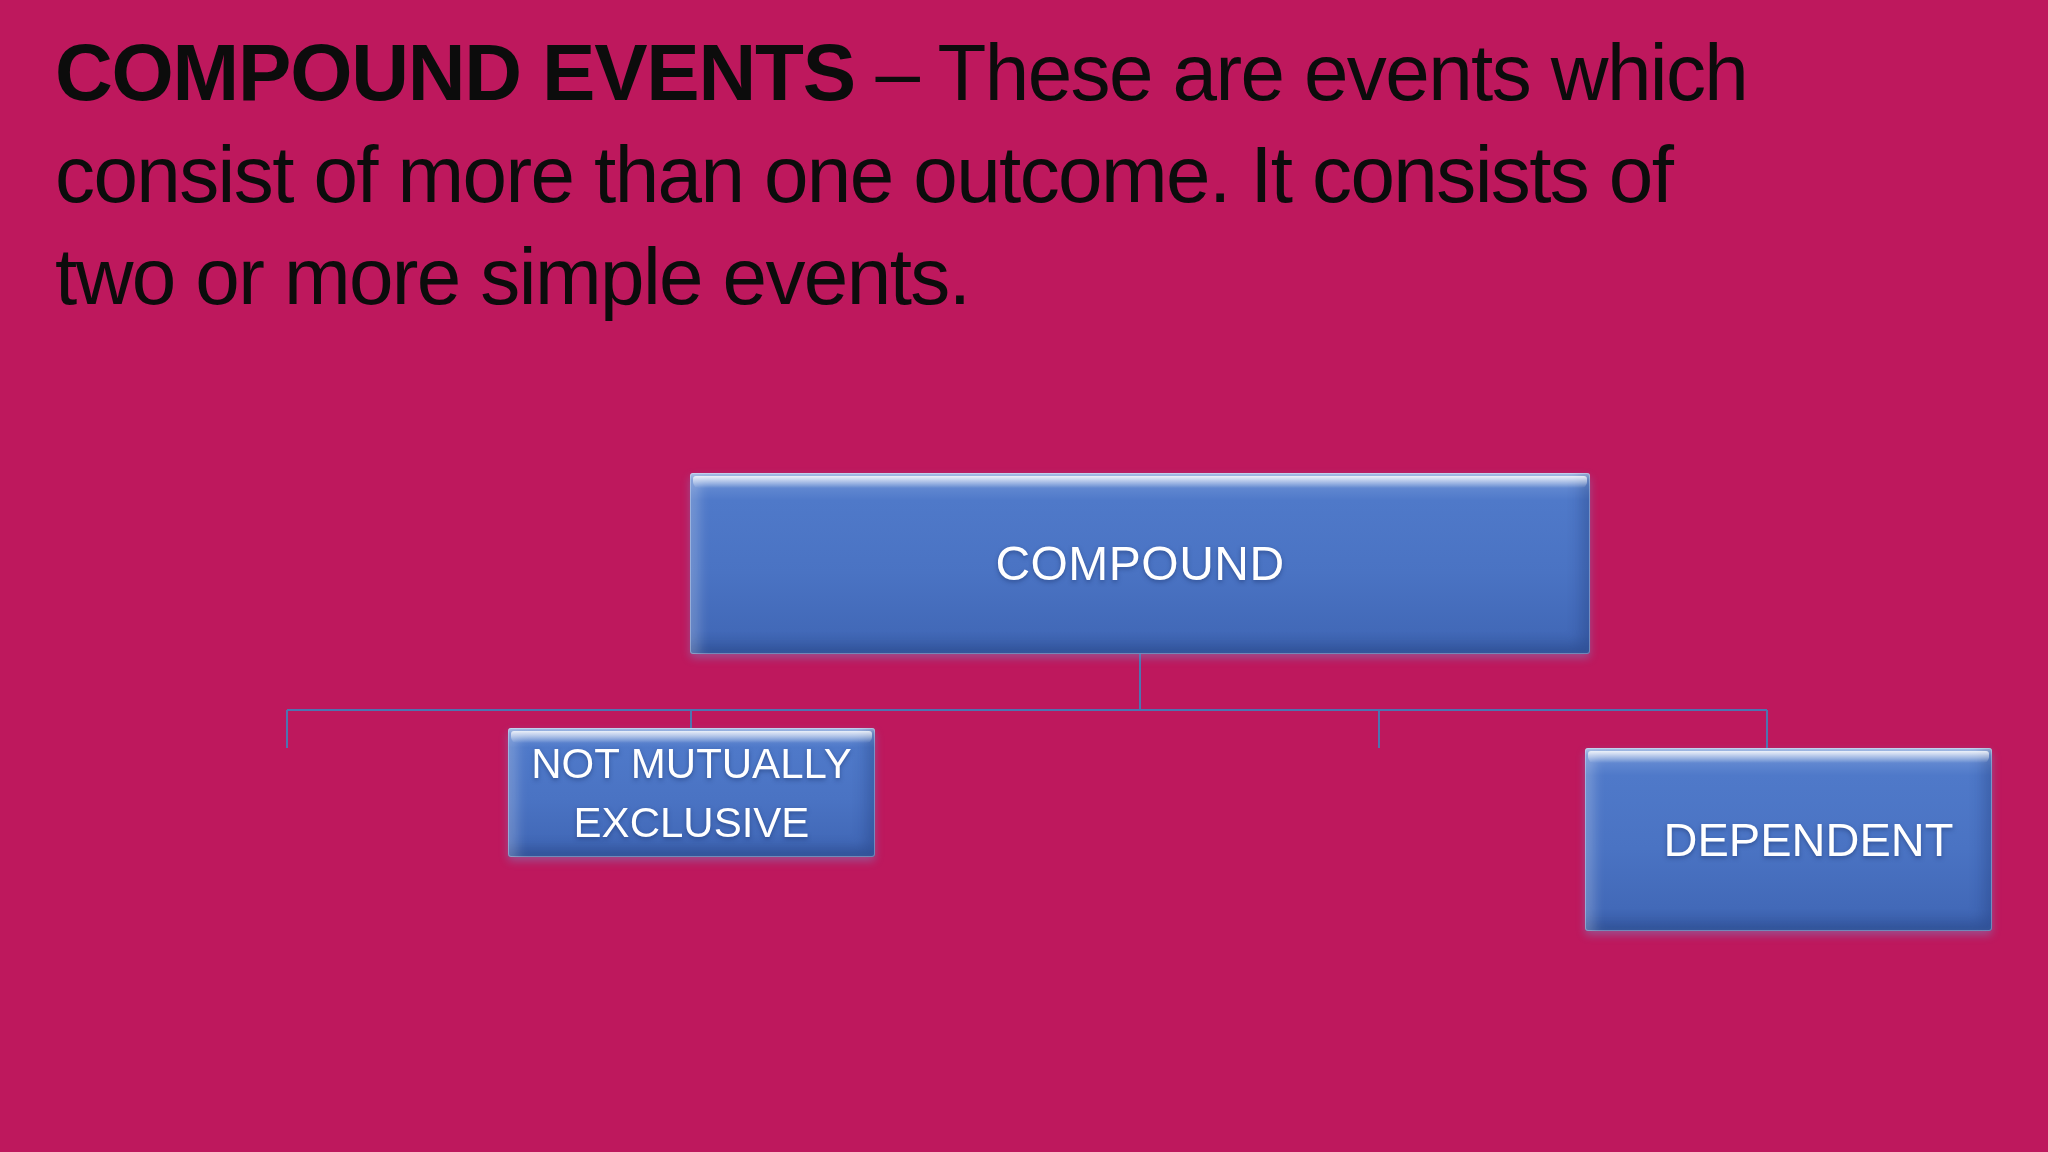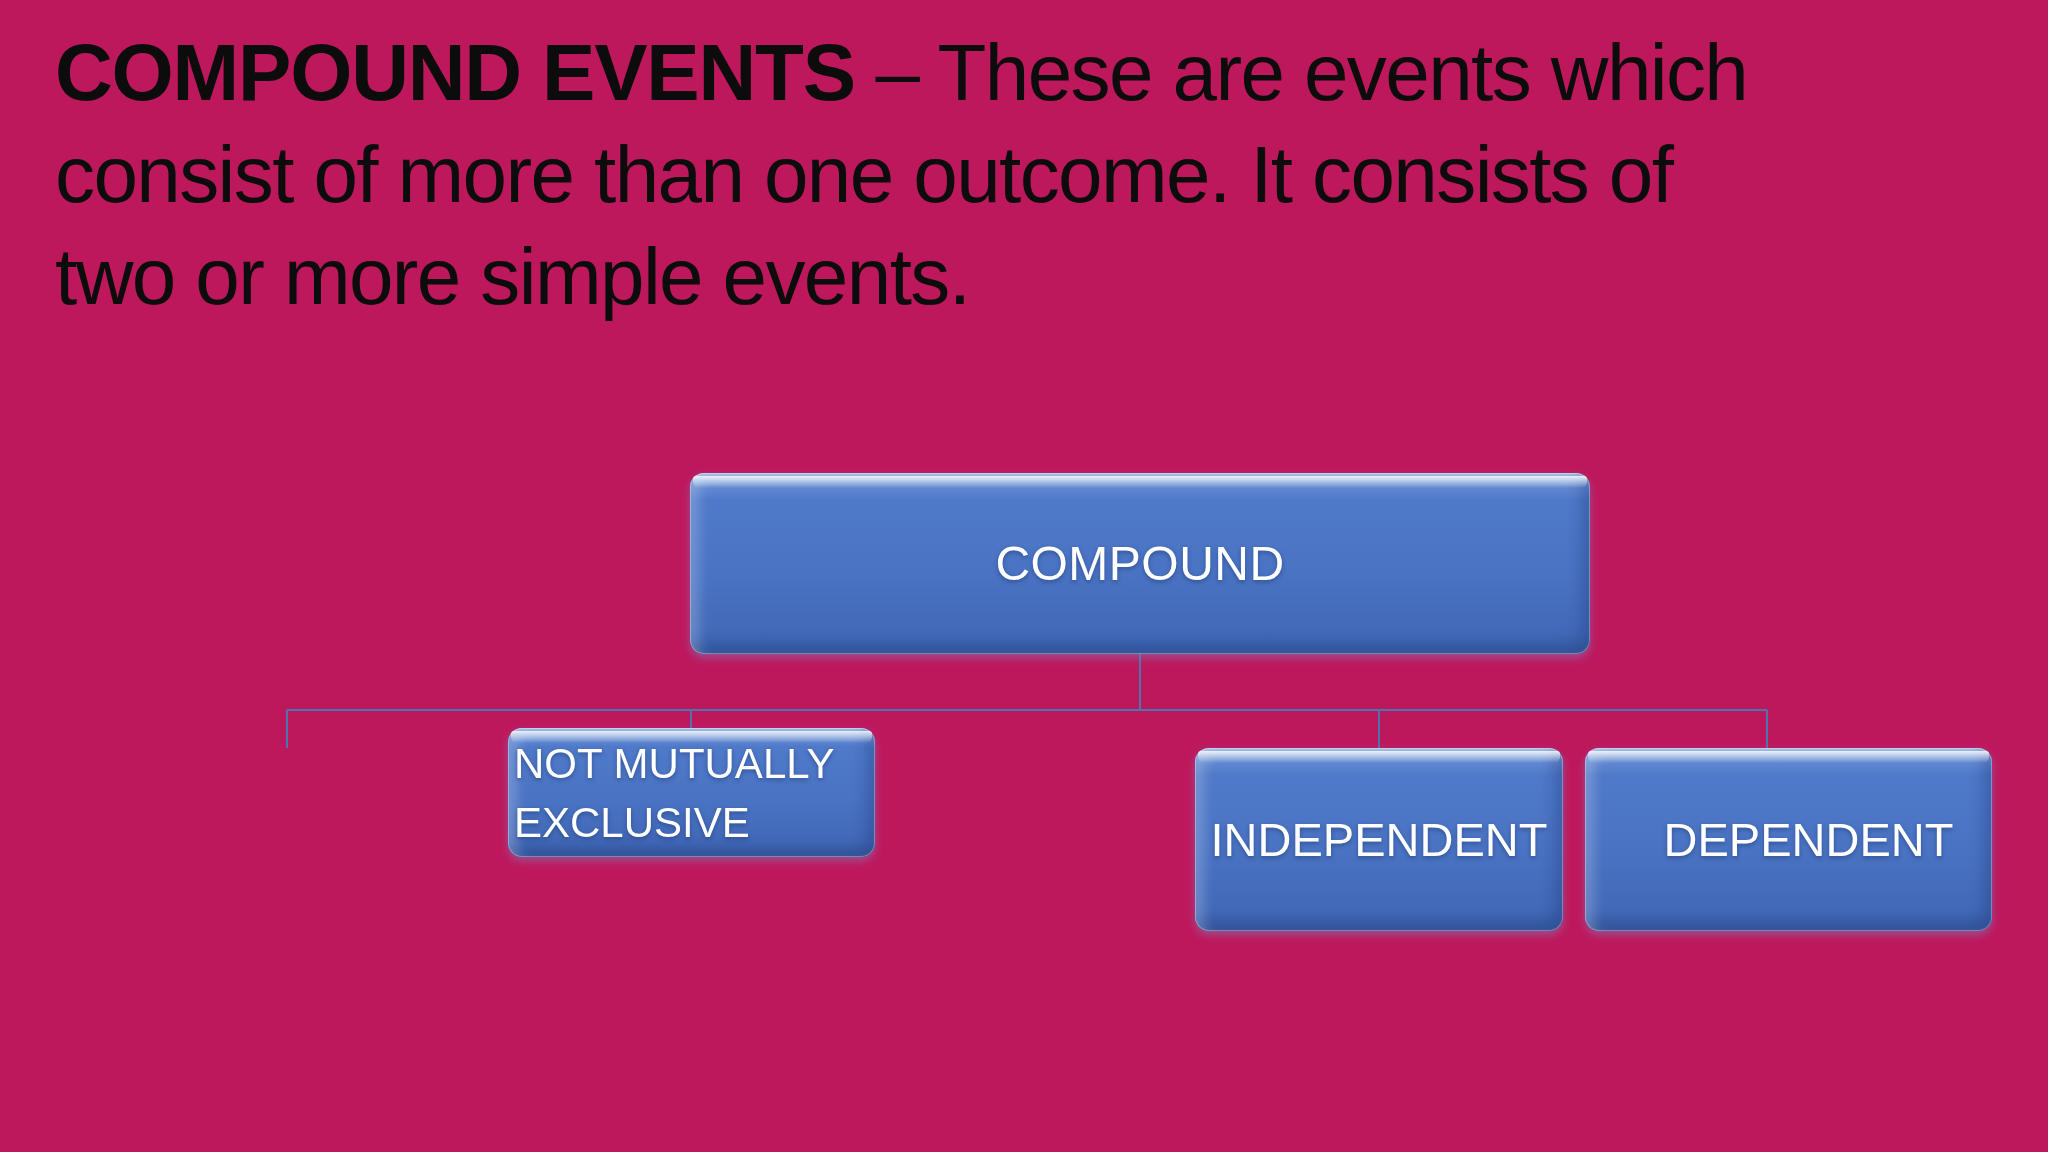--- a/index.html
+++ b/index.html
@@ -48,31 +48,31 @@
     stroke: #4d74b0;
     stroke-width: 2;
   }
 
   
   .node {
     position: absolute;
     display: flex;
     align-items: center;
     justify-content: center;
-    text-align: left;
+    text-align: center;
     color: #ffffff;
     background:
       linear-gradient(180deg,
         #9db8e4 0%,
         #6b90d5 4%,
         #4f79c9 15%,
         #4a73c3 55%,
         #4269b8 88%,
         #3a5fa9 100%);
-    border-radius: 14px;
+    border-radius: 3px;
     box-shadow:
       inset 0 0 0 1px rgba(255,255,255,0.30),
       inset 9px 6px 12px rgba(255,255,255,0.22),
       inset -9px -8px 14px rgba(22,48,105,0.30),
       0 4px 8px rgba(115,145,200,0.45);
   }
   .node::before {
     content: "";
     position: absolute;
     left: 3px;
@@ -121,21 +121,18 @@
 
   <div class="node root" style="left:690px; top:473px; width:900px; height:181px;">
     <span class="node-label">COMPOUND</span>
   </div>
 
 
   <div class="node small" style="left:508px; top:728px; width:367px; height:129px;">
     <span class="node-label">NOT MUTUALLY EXCLUSIVE</span>
   </div>
 
-  <div class="node big" style="left:1195px; top:748px; width:368px; height:183px;">
-    <span class="node-label">INDEPENDENT</span>
-  </div>
 
   <div class="node big" style="left:1585px; top:748px; width:367px; height:183px;padding-left:40px;">
     <span class="node-label">DEPENDENT</span>
   </div>
 
 </div>
 
 </body></html>

